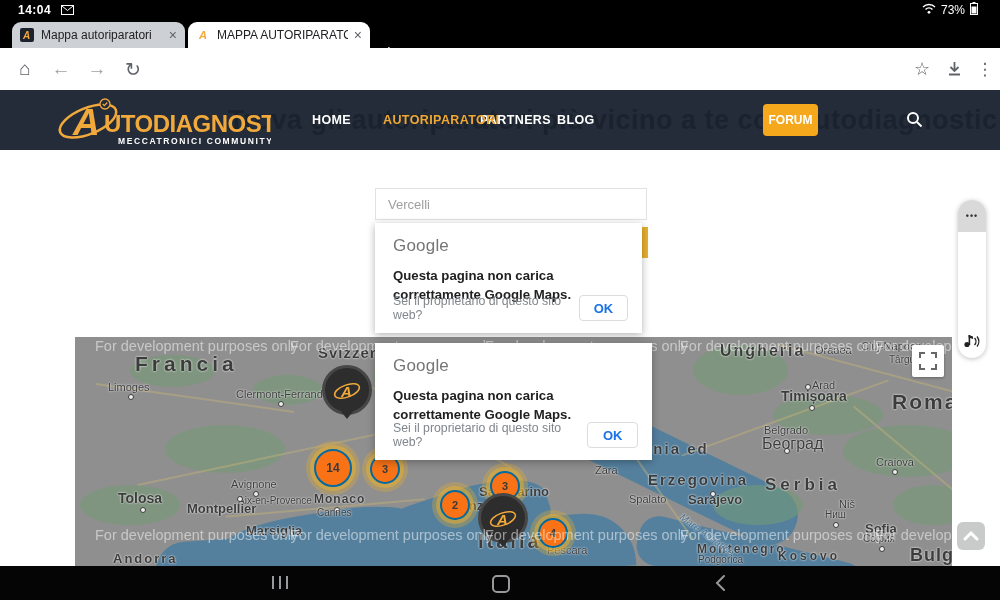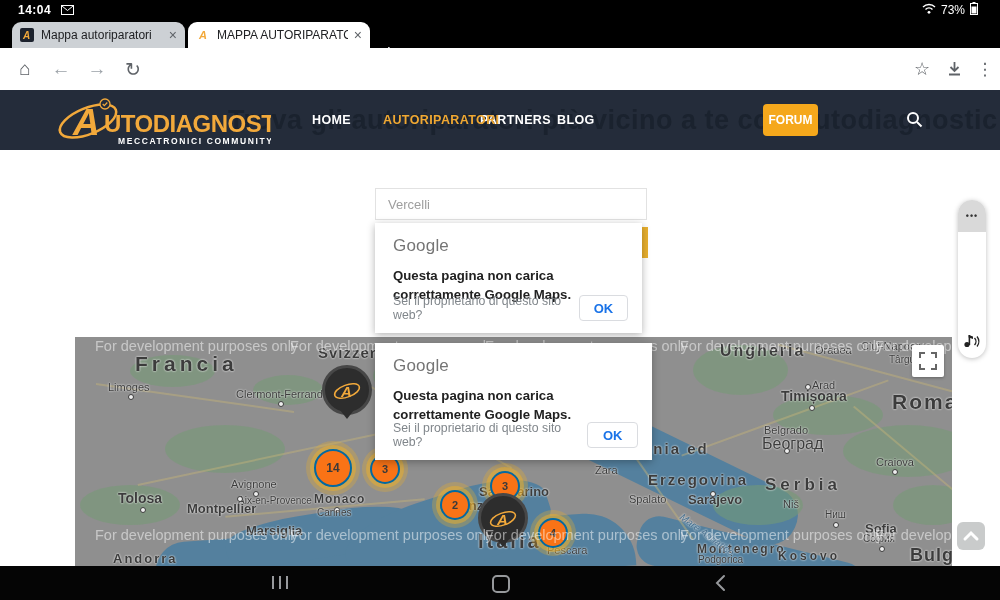--- a/index.html
+++ b/index.html
@@ -275,21 +275,21 @@
       <div class="mlabel" style="left: 814px; top: 17px; font-size: 10px;">Târgu</div>
       <div class="mlabel" style="left: 737px; top: 42px; font-size: 11px;">Arad</div>
       <div class="mdot" style="left: 730px; top: 47px;"></div>
       <div class="mlabel" style="left: 706px; top: 51px; font-size: 14px; font-weight: 600;">Timișoara</div>
       <div class="mdot" style="left: 734px; top: 68px;"></div>
       <div class="mlabel" style="left: 689px; top: 87px; font-size: 11px;">Belgrado</div>
       <div class="mlabel" style="left: 687px; top: 98px; font-size: 16px;">Београд</div>
       <div class="mdot" style="left: 709px; top: 111px;"></div>
       <div class="mlabel" style="left: 801px; top: 119px; font-size: 11px;">Craiova</div>
       <div class="mdot" style="left: 817px; top: 132px;"></div>
-      <div class="mlabel" style="left: 708px; top: 161px; font-size: 11px; text-align: center;">Niš</div>
+      <div class="mlabel" style="left: 764px; top: 161px; font-size: 11px; text-align: center;">Niš</div>
       <div class="mlabel" style="left: 750px; top: 172px; font-size: 10px;">Ниш</div>
       <div class="mdot" style="left: 758px; top: 185px;"></div>
       <div class="mlabel" style="left: 554px; top: 156px; font-size: 11px;">Spalato</div>
       <div class="mlabel" style="left: 613px; top: 155px; font-size: 13px; font-weight: 600;">Sarajevo</div>
       <div class="mdot" style="left: 635px; top: 154px;"></div>
       <div class="mlabel" style="left: 790px; top: 184px; font-size: 13px; font-weight: 700;">Sofia</div>
       <div class="mlabel" style="left: 788px; top: 196px; font-size: 10px;">София</div>
       <div class="mdot" style="left: 804px; top: 209px;"></div>
       <div class="mlabel" style="left: 520px; top: 127px; font-size: 11px;">Zara</div>
       <div class="mlabel" style="left: 623px; top: 217px; font-size: 10px;">Podgorica</div>

